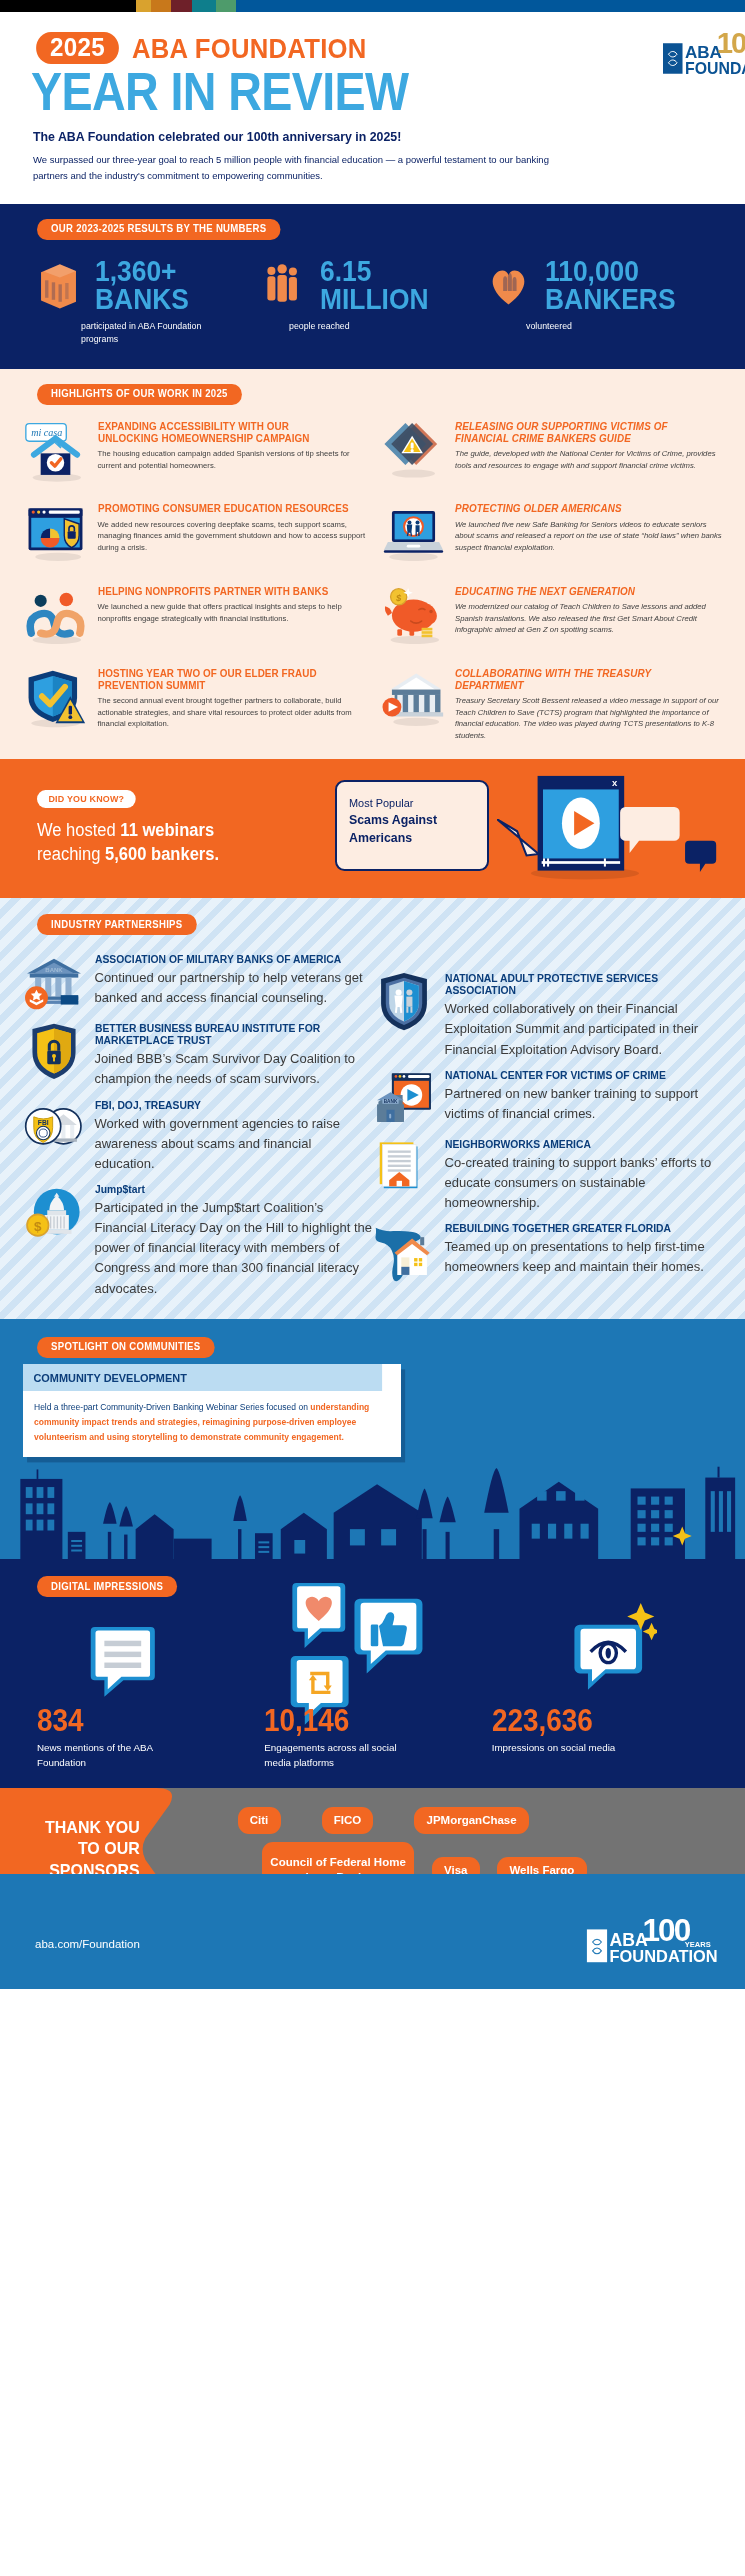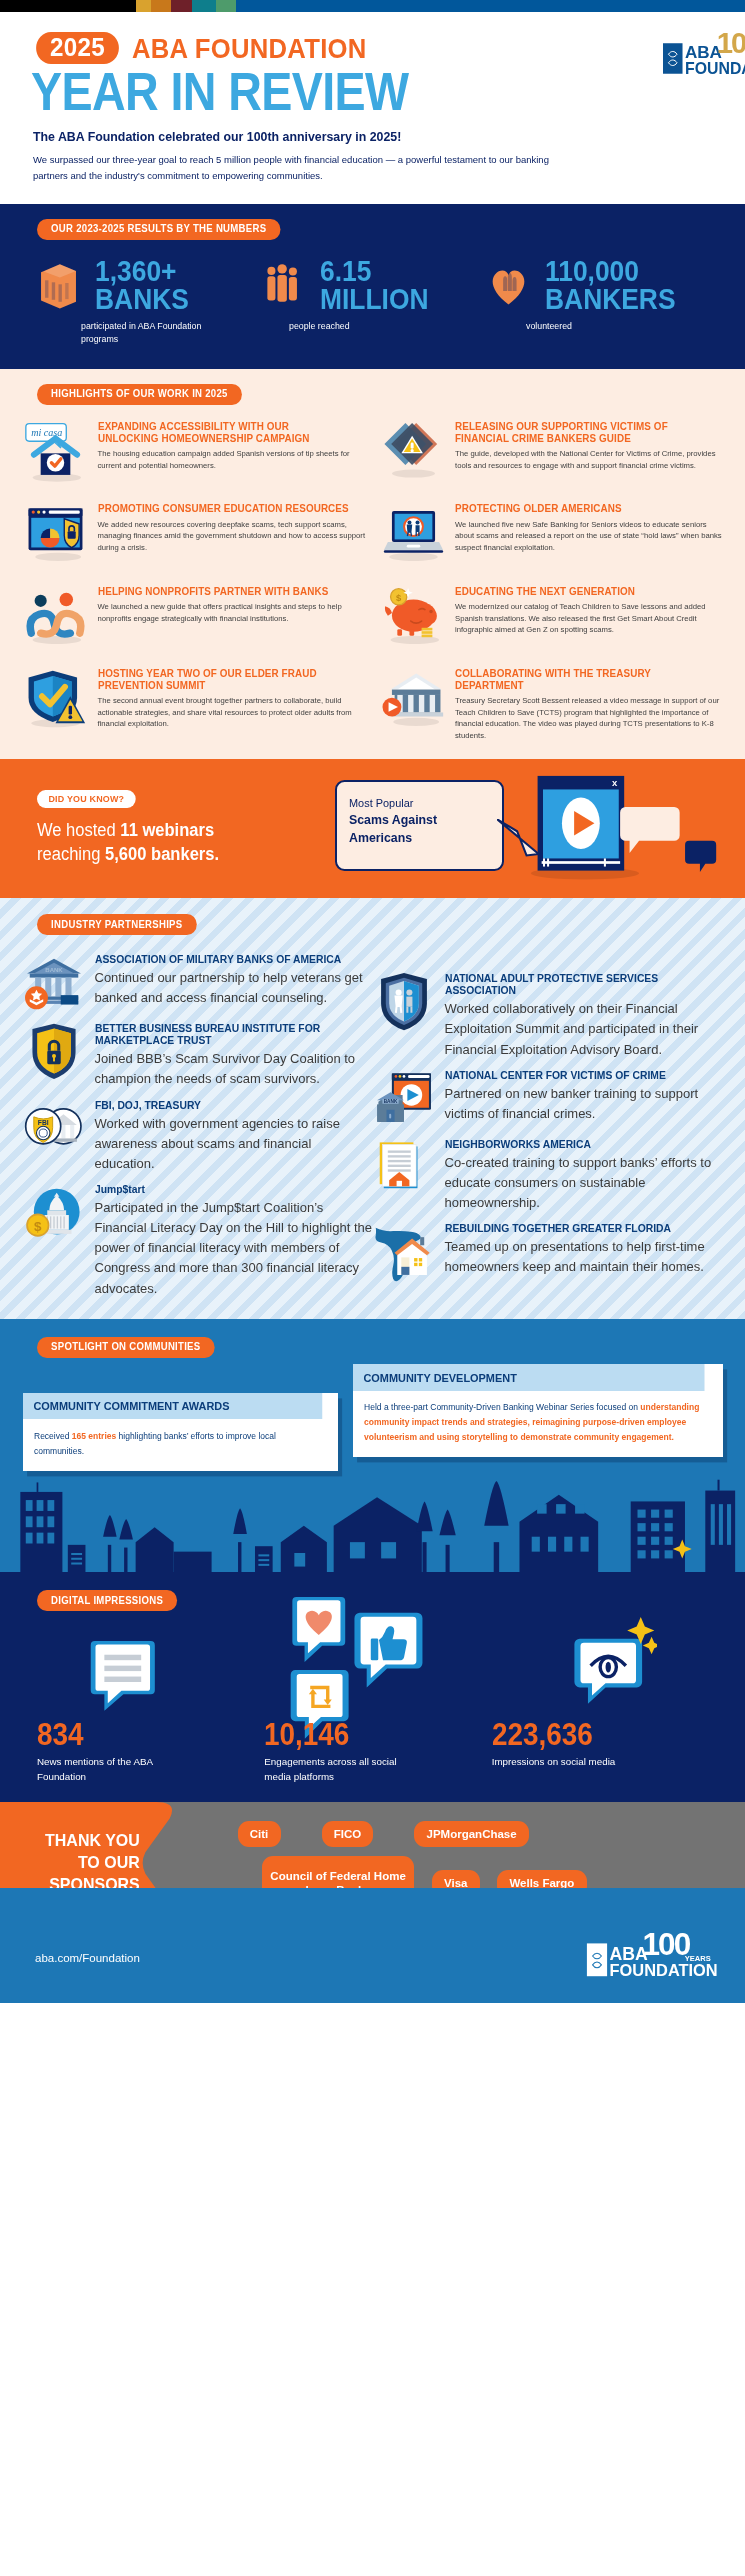--- a/index.html
+++ b/index.html
@@ -52,40 +52,40 @@
     font-family:"Liberation Sans Narrow","Liberation Sans",sans-serif;transform:scaleX(.88);transform-origin:left;}
   .stat-cap{color:#fff;font-size:8.8px;line-height:1.45;margin-top:6.8px;max-width:122px;}
   .stat:nth-child(1) .stat-cap{margin-left:44px;}
   .stat:nth-child(2) .stat-cap{margin-left:27px;}
   .stat:nth-child(3) .stat-cap{margin-left:39px;}
 
   
   .cream{background:#FDEDE2;padding:15px 0 17.6px 0;}
   .hl-grid{display:flex;padding:16.3px 23px 0 23px;gap:15px;}
   .hl-col{width:50%;display:flex;flex-direction:column;gap:20.3px;}
-  .hl-col.right{padding-top:0;}
+  .hl-col.right{padding-top:0;font-style:italic;}
   .hl-item{display:flex;gap:9.5px;align-items:flex-start;}
   .hl-ico{width:65px;height:62px;flex:none;}
   .hl-txt{flex:1;}
   .hl-h{color:#F26722;font-size:10.5px;font-weight:700;line-height:1.13;letter-spacing:0.1px;margin-bottom:3.4px;
     font-family:"Liberation Sans Narrow","Liberation Sans",sans-serif;transform:scaleX(.94);transform-origin:left;}
   .hl-b{color:#414141;font-size:7.7px;line-height:1.52;}
 
   
   .orange{background:#F26722;padding:17.6px 0 19px 0;position:relative;display:flex;align-items:center;}
   .dyk-left{padding-left:37px;width:291px;}
   .pill-white{display:inline-block;background:#fff;color:#F26722;font-weight:700;font-size:9.5px;
     border-radius:11px;padding:3.4px 12.2px 4.1px 12.2px;letter-spacing:0.2px;
     font-family:"Liberation Sans Narrow","Liberation Sans",sans-serif;transform:scaleX(.94);transform-origin:left;}
   .dyk-text{color:#fff;font-size:17.6px;line-height:1.38;margin-top:9.5px;
     font-family:"Liberation Sans Narrow","Liberation Sans",sans-serif;transform:scaleX(.94);transform-origin:left;}
   .dyk-text b{font-weight:700;}
   .dyk-right{position:relative;flex:1;height:102px;}
   .bubble{
-    position:absolute;left:6.8px;top:3.4px;width:169px;height:91px;background:#FDEDE2;
+    position:absolute;left:6.8px;top:3.4px;width:154px;height:91px;background:#FDEDE2;
     border:2px solid #0B2265;border-radius:9.5px;box-sizing:border-box;padding:13.6px 12.2px;
   }
   .bub-l1{color:#0B2265;font-size:11.5px;line-height:1.35;
     font-family:"Liberation Sans Narrow","Liberation Sans",sans-serif;transform:scaleX(.95);transform-origin:left;}
   .bub-l2{color:#0B2265;font-size:13px;font-weight:700;line-height:1.35;
     font-family:"Liberation Sans Narrow","Liberation Sans",sans-serif;transform:scaleX(.95);transform-origin:left;}
 
   
   .striped{
     padding:16.3px 0 20.3px 0;
@@ -617,24 +617,20 @@
       </div>
     </div>
   </div>
 </div>
 
 <div class="sec midblue">
   <div class="tag-wrap" style="padding-left:37px;">
     <span class="tag">SPOTLIGHT ON COMMUNITIES</span>
   </div>
   <div class="sp-row">
-    <div class="card sp-left">
-      <div class="card-h">COMMUNITY COMMITMENT AWARDS</div>
-      <div class="card-b"><span>Received </span><span class="hi">165 entries</span><span> highlighting banks’ efforts to improve local communities.</span></div>
-    </div>
     <div class="card sp-right">
       <div class="card-h">COMMUNITY DEVELOPMENT</div>
       <div class="card-b"><span>Held a three-part Community-Driven Banking Webinar Series focused on </span><span class="hib">understanding community impact trends and strategies, reimagining purpose-driven employee volunteerism and using storytelling to demonstrate community engagement.</span></div>
     </div>
   </div>
 </div>
 
 <div class="skyline-wrap">
   <svg viewBox="0 0 1100 140" preserveAspectRatio="none" style="width:100%;height:95px;display:block;">
     <rect x="0" y="0" width="1100" height="140" fill="#1D77B5"></rect>

